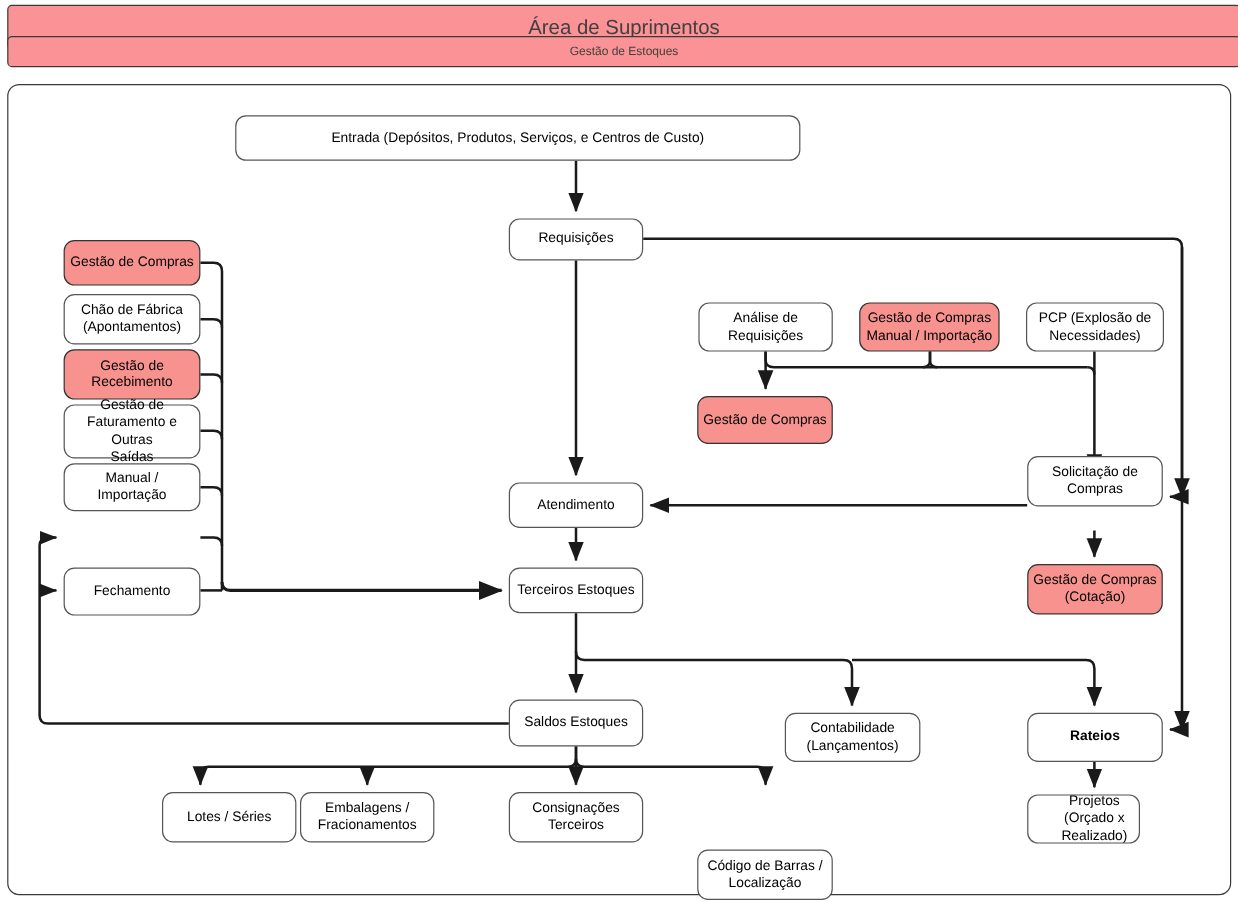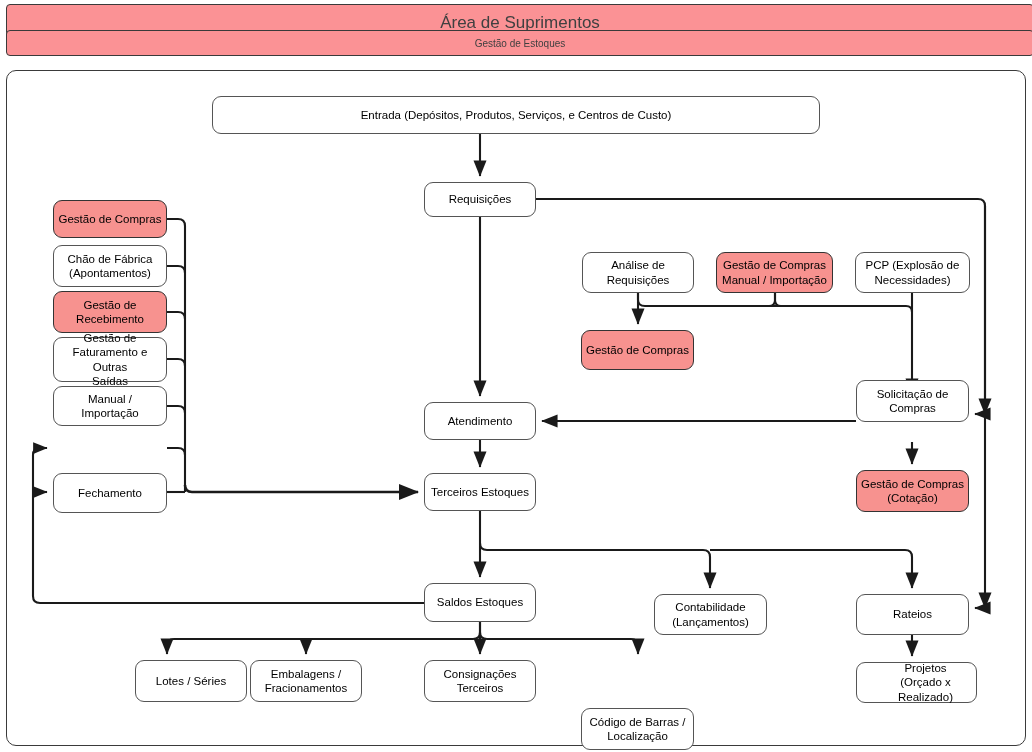--- a/index.html
+++ b/index.html
@@ -158,21 +158,21 @@
       <path d="M480,622 L480,654" marker-end="url(#ah)"></path>
       <path d="M480,632 Q480,639 473,639 L174,639 Q167,639 167,646 L167,654" marker-end="url(#ah)"></path>
       <path d="M306,639 L306,646 L306,654" marker-end="url(#ah)"></path>
       <path d="M480,632 Q480,639 487,639 L631,639 Q638,639 638,646 L638,654" marker-end="url(#ah)"></path>
 
       <path d="M424,603 L40,603 Q33,603 33,596 L33,455 Q33,448 40,448 L47,448" marker-end="url(#ahb)"></path>
       <path d="M33,492 Q33,492 40,492 L47,492" marker-end="url(#ahb)"></path>
     </g>
   </svg>
 
-  <div class="node" style="left: 212px; top: 96px; width: 608px; height: 38px; text-align: center;">
+  <div class="node" style="left: 196px; top: 96px; width: 471px; height: 38px; text-align: center;">
       <span class="lbl">Entrada (Depósitos, Produtos, Serviços, e Centros de Custo)</span>
     </div>
   <div class="node" style="left: 424px; top: 182px; width: 112px; height: 35px;">
       <span class="lbl">Requisições</span>
     </div>
   <div class="node" style="left: 582px; top: 252px; width: 112px; height: 41px;">
       <span class="lbl">Análise de
 Requisições</span>
     </div>
   <div class="node pink" style="left: 716px; top: 252px; width: 117px; height: 41px;">
@@ -200,24 +200,24 @@
   <div class="node" style="left: 424px; top: 473px; width: 112px; height: 38px;">
       <span class="lbl">Terceiros Estoques</span>
     </div>
   <div class="node" style="left: 424px; top: 583px; width: 112px; height: 39px;">
       <span class="lbl">Saldos Estoques</span>
     </div>
   <div class="node" style="left: 654px; top: 594px; width: 113px; height: 41px;">
       <span class="lbl">Contabilidade
 (Lançamentos)</span>
     </div>
-  <div class="node" style="left: 856px; top: 594px; width: 113px; height: 41px;">
+  <div class="node" style="left: 856px; top: 594px; width: 113px; height: 41px; font-weight: bold;">
       <span class="lbl">Rateios</span>
     </div>
-  <div class="node" style="left: 856px; top: 662px; width: 121px; height: 41px; padding-left: 22px;">
+  <div class="node" style="left: 856px; top: 662px; width: 94px; height: 41px; padding-left: 22px;">
       <span class="lbl">Projetos
 (Orçado x Realizado)</span>
     </div>
   <div class="node" style="left: 111px; top: 660px; width: 112px; height: 42px; margin-left: 24px;">
       <span class="lbl">Lotes / Séries</span>
     </div>
   <div class="node" style="left: 250px; top: 660px; width: 112px; height: 42px;">
       <span class="lbl">Embalagens /
 Fracionamentos</span>
     </div>

